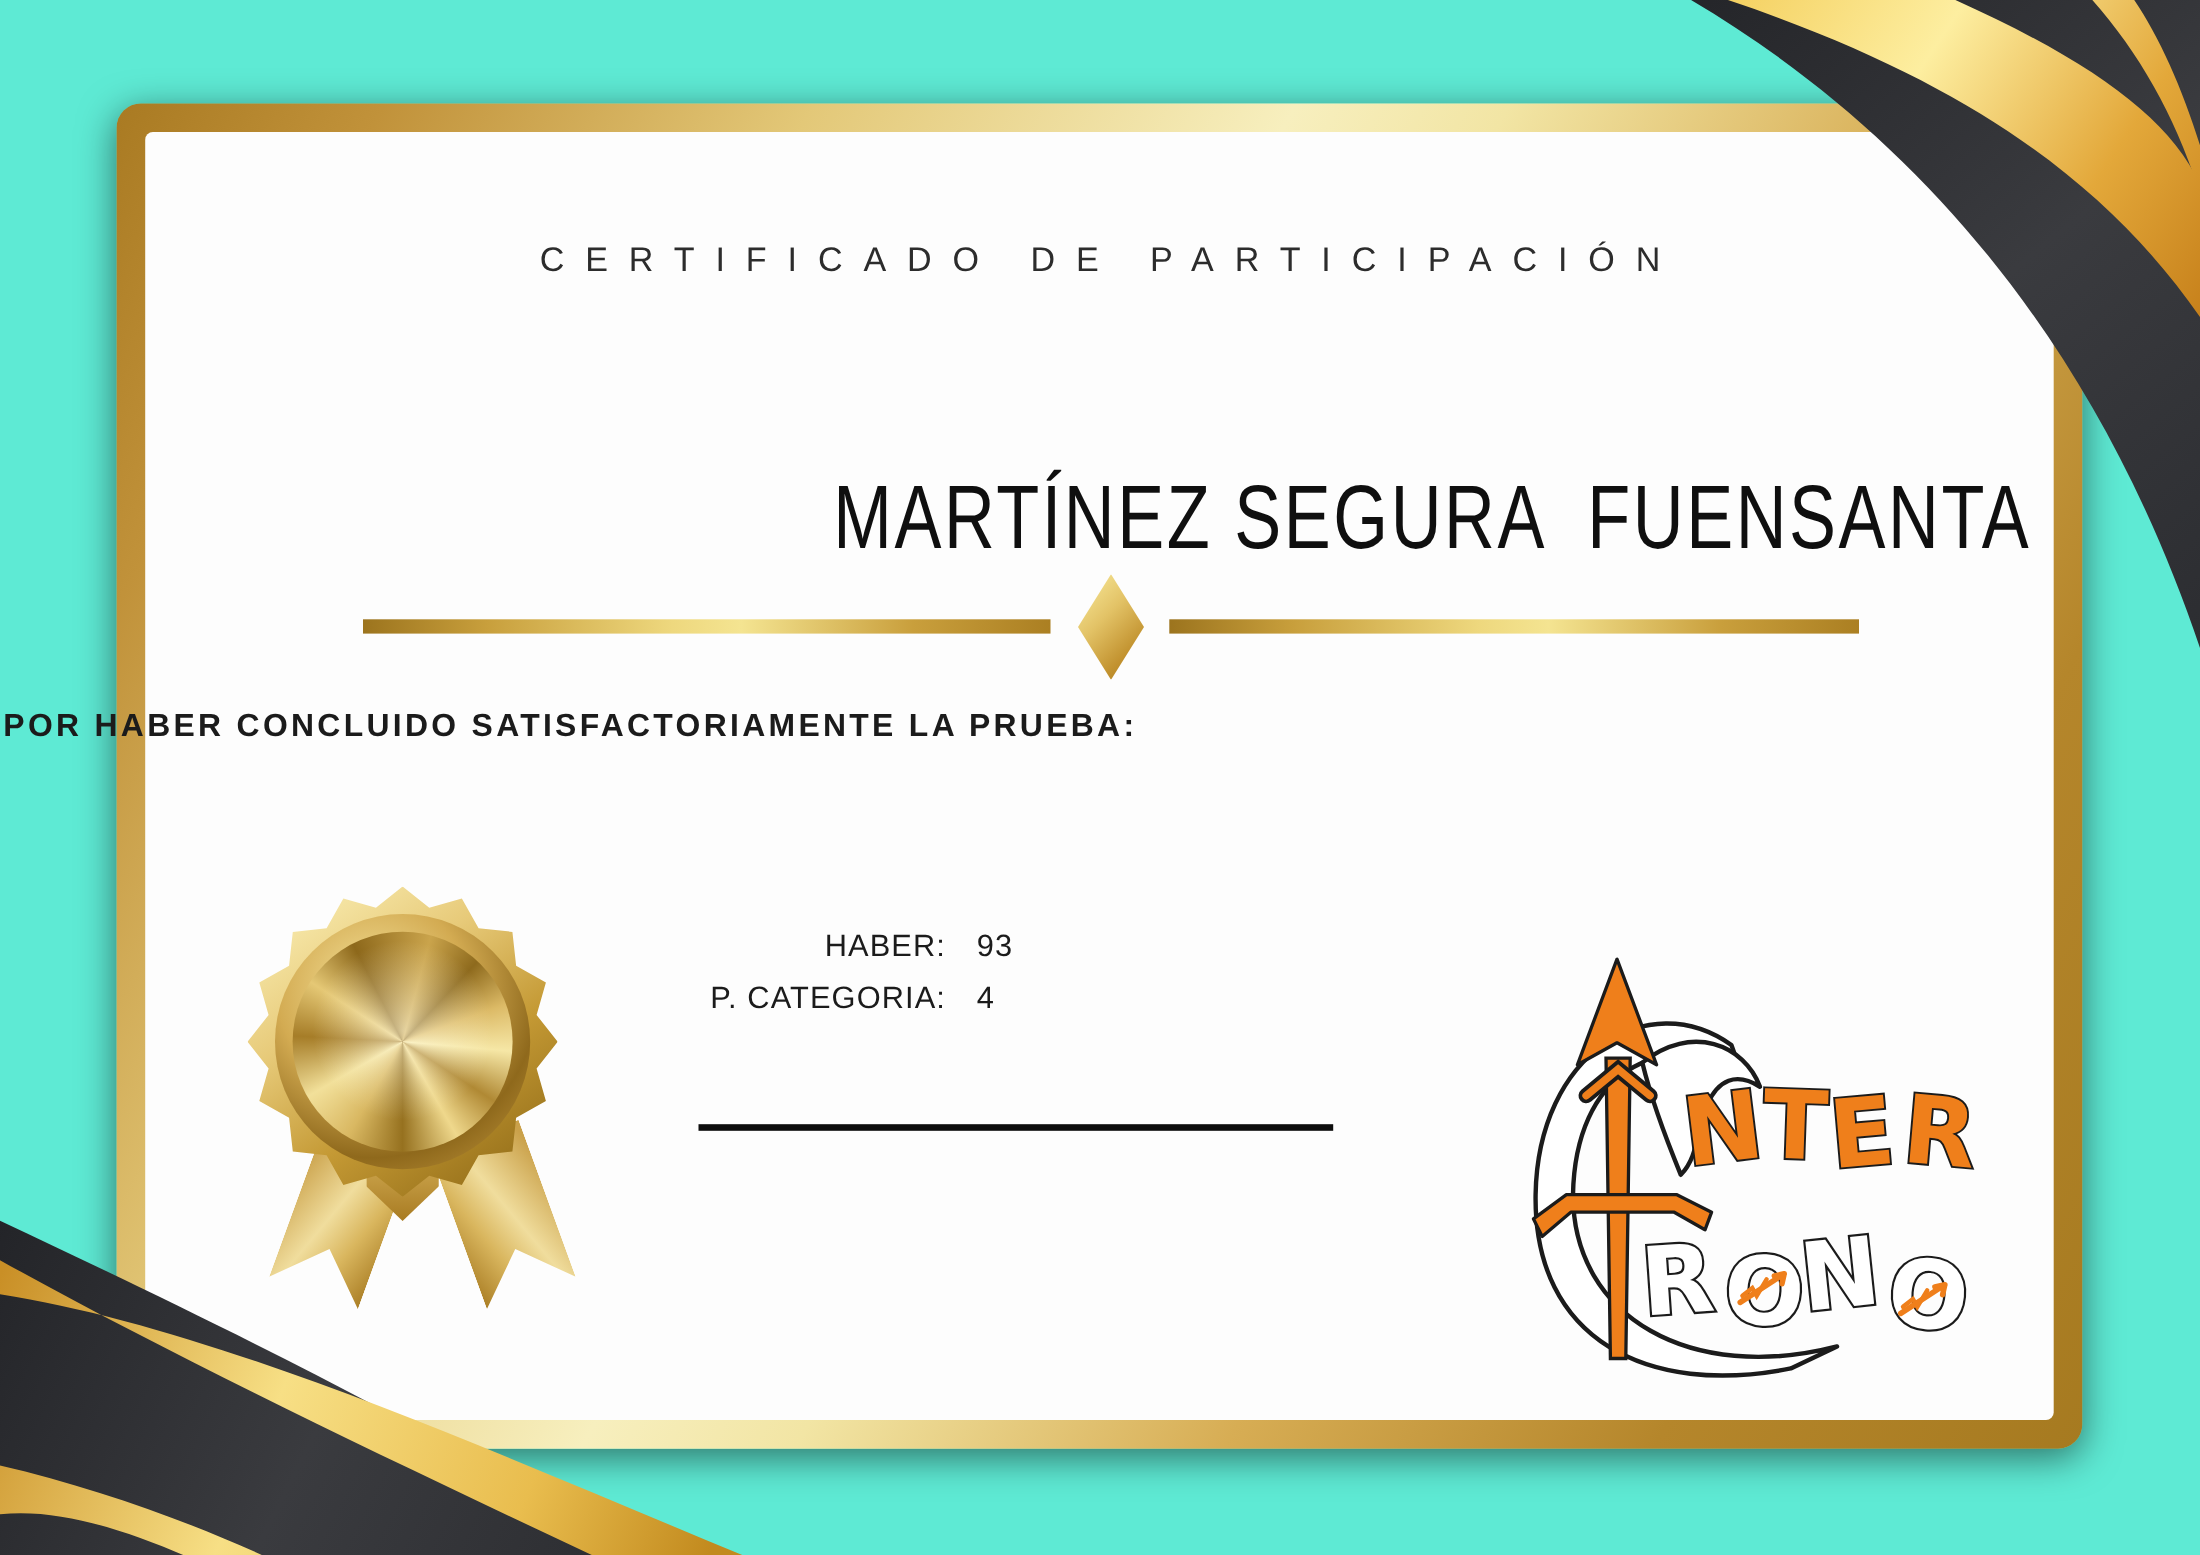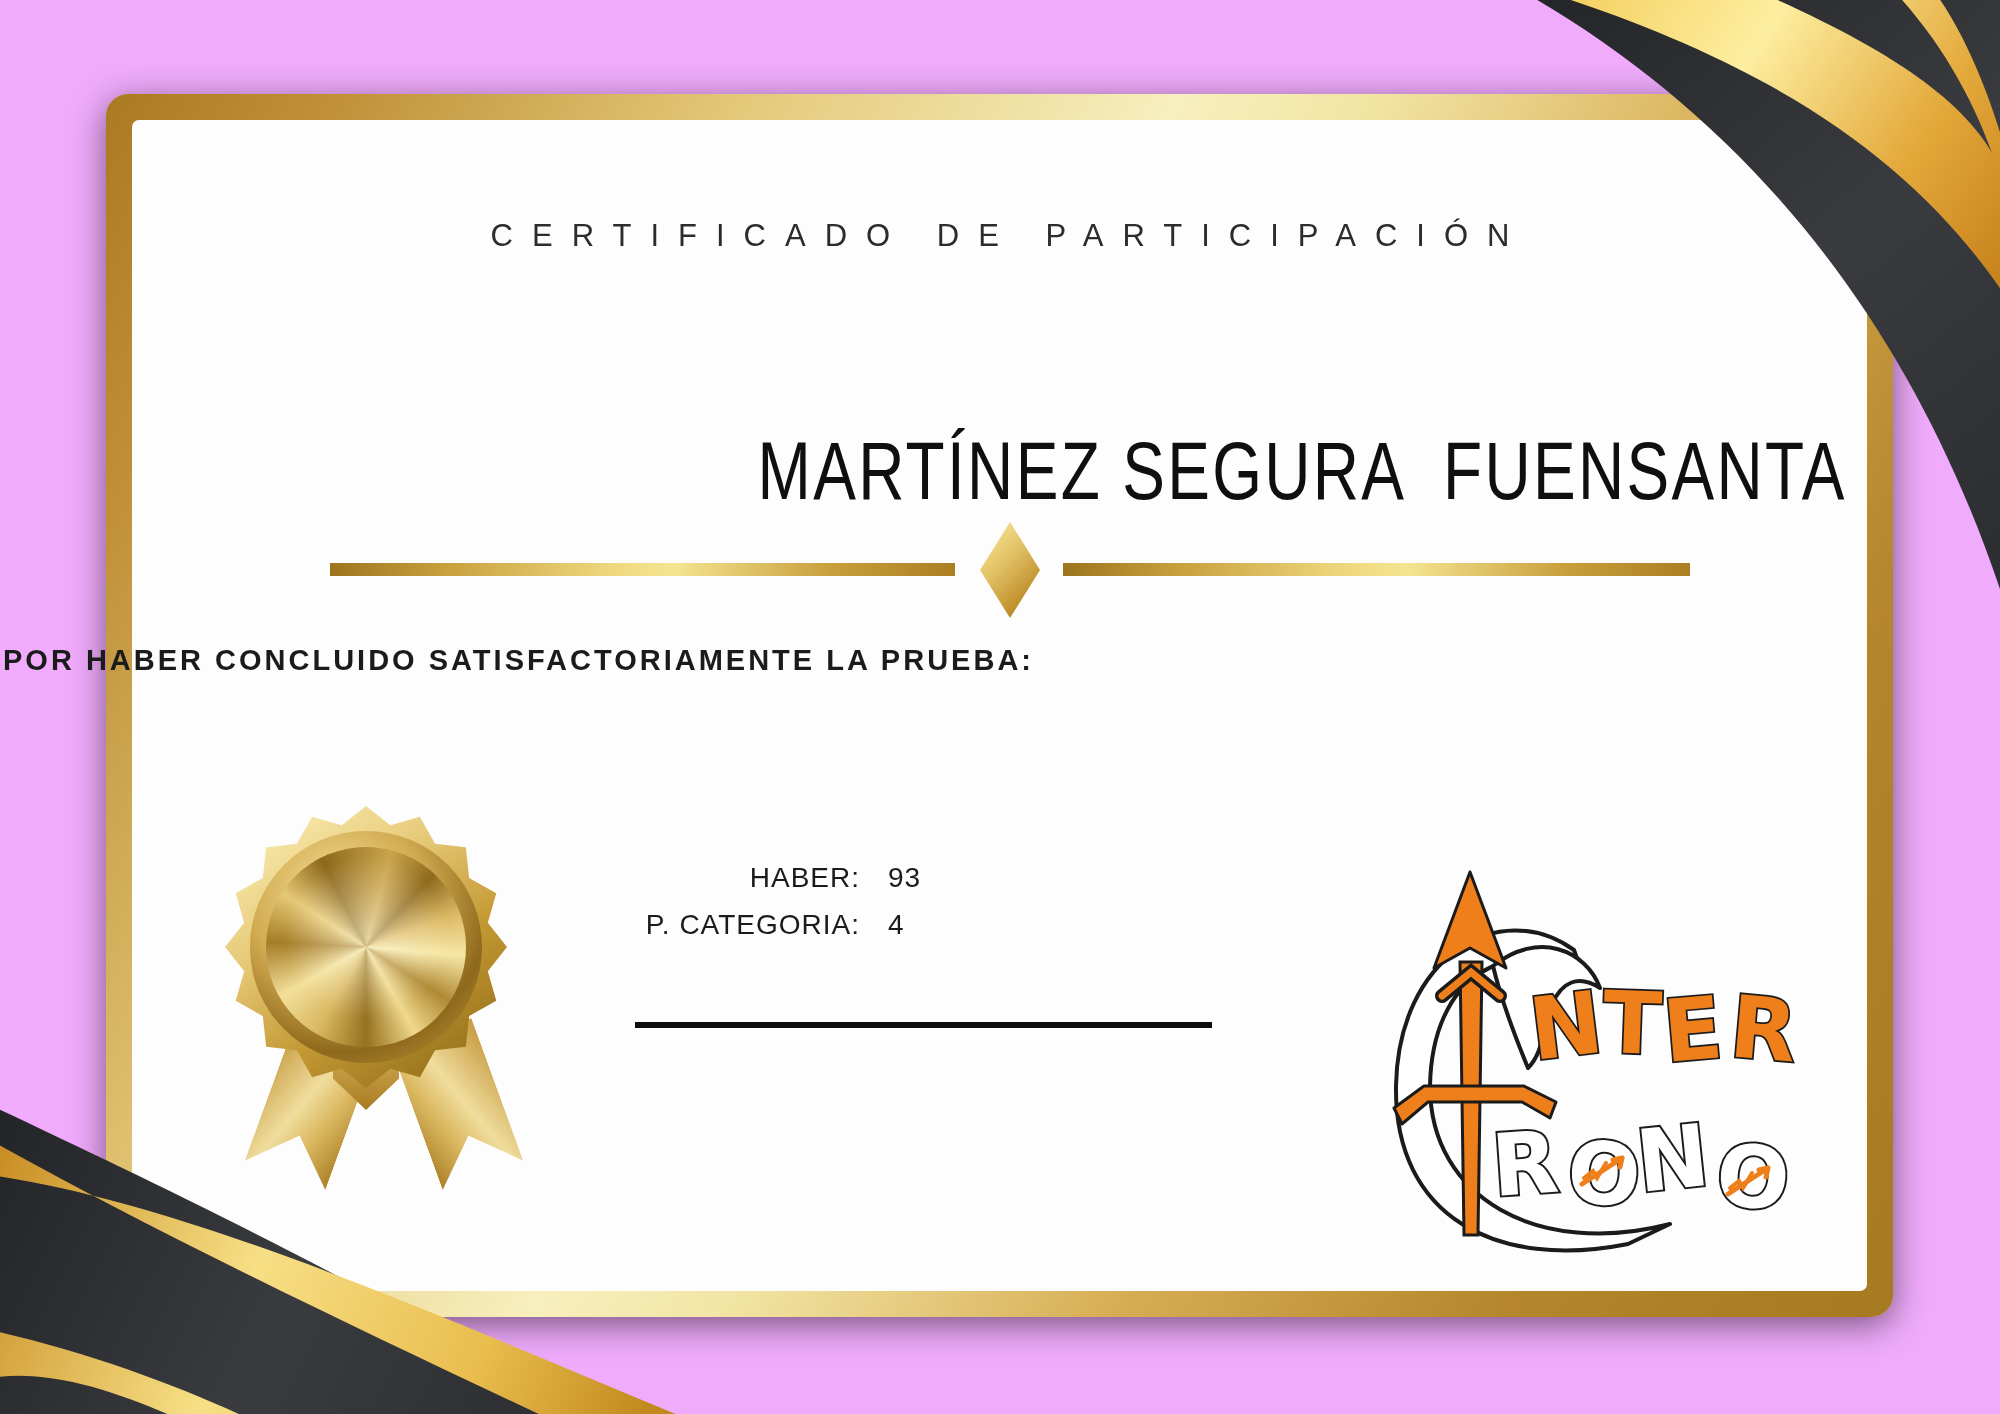--- a/index.html
+++ b/index.html
@@ -1,18 +1,18 @@
 <!DOCTYPE html>
 <html><head>
 <meta charset="utf-8">
 <style>
   html,body{margin:0;padding:0;background:#26272a;}
   .page{
     position:relative;width:2000px;height:1414px;overflow:hidden;
-    background:#f0abfc;
+    background:#5eead4;
     font-family:"Liberation Sans", sans-serif;
   }
   
   .cert-frame{
     position:absolute;left:106px;top:94px;width:1787px;height:1223px;
     border-radius:22px;
     background:linear-gradient(118deg,#a97a22 0%,#c1923a 10%,#e3c878 26%,#f7efbe 44%,#f2e5a4 52%,#d7ad54 68%,#b5862b 84%,#a67a20 100%);
     box-shadow:0 8px 34px rgba(0,0,0,.5);
   }
   .cert-inner{
@@ -41,21 +41,21 @@
   .dseg.right{left:1063px;width:627px;}
   .diamond{
     position:absolute;left:980px;top:522px;width:60px;height:96px;
     background:linear-gradient(135deg,#f4e291 10%,#e3c367 40%,#c2922f 75%,#a97a1e 100%);
     clip-path:polygon(50% 0,100% 50%,50% 100%,0 50%);
   }
   
   .stats{position:absolute;left:500px;top:842px;}
   .srow{height:47px;line-height:36px;font-size:28px;color:#1b1b1b;letter-spacing:1px;}
   .slabel{display:inline-block;width:360px;text-align:right;margin-right:28px;}
-  .sval{display:inline-block;margin-top:18px;}
+  .sval{display:inline-block;}
   .stats-underline{position:absolute;left:635px;top:1022px;width:577px;height:6px;background:#0d0d0d;}
   
   .medal{position:absolute;left:0;top:0;}
   .medal .ribbon{
     position:absolute;width:86px;height:152px;top:1028px;
     clip-path:polygon(0 0,100% 0,100% 100%,50% 72%,0 100%);
   }
   .medal .ribbon.left{left:268px;transform:rotate(20deg);
     background:linear-gradient(110deg,#caa14a 5%,#f0dd9d 45%,#d9b65e 70%,#ab7f26 100%);}
   .medal .ribbon.right{left:414px;transform:rotate(-20deg);

